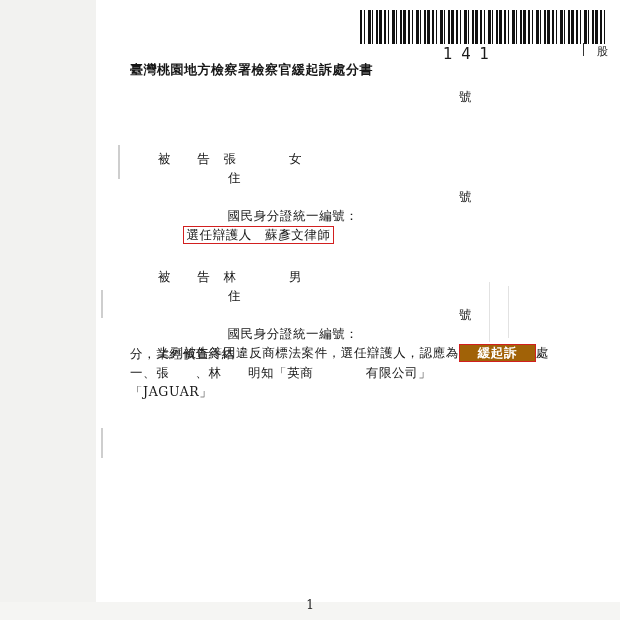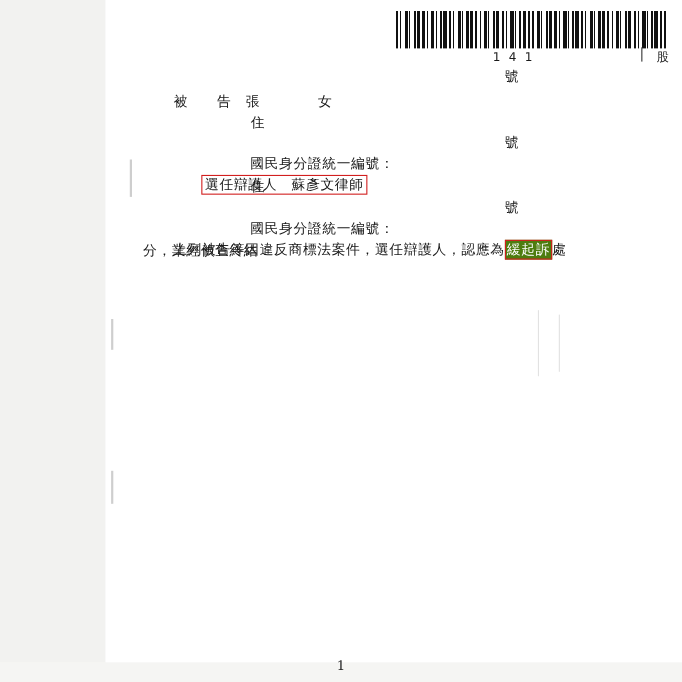--- a/index.html
+++ b/index.html
@@ -75,21 +75,21 @@
     position: relative;
     margin-top: 1px;
     height: 12px;
   }
   .barcode-num {
     position: absolute;
     left: 0; top: 0;
     width: 214px;
     text-align: center;
     font-family: "DejaVu Sans", "Liberation Sans", sans-serif;
-    font-size: 11px;
+    font-size: 15px;
     letter-spacing: 2px;
     color: #1a1a1a;
   }
   .barcode-tail {
     position: absolute;
     right: 0; top: -1px;
     font-size: 11px;
     color: #1a1a1a;
     font-family: "DejaVu Serif", "Liberation Serif", serif;
   }
@@ -119,42 +119,43 @@
   }
   .line {
     position: relative;
     white-space: pre;
     height: 19px;
   }
   .line-wrap {
     position: relative;
     white-space: pre-wrap;
   }
-  .ind1 { padding-left: 28px; }
+  .ind1 { padding-left: 28px; margin-top: 40px; }
   .ind2 { padding-left: 98px; }
   .right-col {
     position: absolute;
     right: 0;
     top: 0;
   }
 
   
   .redbox {
     border: 1.6px solid #d21f1f;
     padding: 0 2px;
     display: inline-block;
     line-height: 16px;
   }
   .redbox-fill {
     border: 1.6px solid #d21f1f;
-    background: #4d7c0f;
+    background: #a16207;
     color: #ffffff;
-    padding: 0 1px;
+    padding: 0 18px;
     display: inline-block;
     line-height: 16px;
+    font-weight: bold;
   }
 
   .page-number {
     position: absolute;
     left: 0; top: 598px;
     width: 620px;
     text-align: center;
     font-size: 12px;
     color: #222;
     font-family: "DejaVu Serif", "Liberation Serif", serif;
@@ -179,48 +180,51 @@
     <div class="barcode"></div>
     <div class="barcode-under">
       <span class="barcode-num">1 4 1</span>
       <span class="barcode-sep"></span>
       <span class="barcode-tail">股</span>
     </div>
   </div>
 
   <div class="doc">
 
+    <div class="title">臺灣桃園地方檢察署檢察官緩起訴處分書</div>
 
     <div class="line" style="height:22px;">
       <span class="right-col" style="right:8px;">號</span>
     </div>
 
     <div class="line ind1">被　　告　張　　　　女</div>
     <div class="line ind2">住</div>
 
     <div class="line">
       <span style="padding-left:70px;">國民身分證統一編號：</span>
       <span class="right-col" style="right:8px;">號</span>
     </div>
 
     <div class="line" style="height:21px;">
       <span class="redbox" style="margin-left:26px;">選任辯護人　蘇彥文律師</span>
     </div>
 
+    <div class="line ind1">被　　告　林　　　　男</div>
     <div class="line ind2">住</div>
 
     <div class="line">
       <span style="padding-left:70px;">國民身分證統一編號：</span>
       <span class="right-col" style="right:8px;">號</span>
     </div>
 
     <div class="line" style="height:20px;">
       <span>上列被告等因違反商標法案件，選任辯護人，認應為</span><span class="redbox-fill">緩起訴</span><span>處</span>
     </div>
 
     <div class="line">分，業經偵查終結：</div>
 
+    <div class="line-wrap">一、張　　、林　　明知「英商　　　　有限公司」「JAGUAR」</div>
 
   </div>
 
   <div class="page-number">1</div>
 
 </div>
 
 </body></html>

